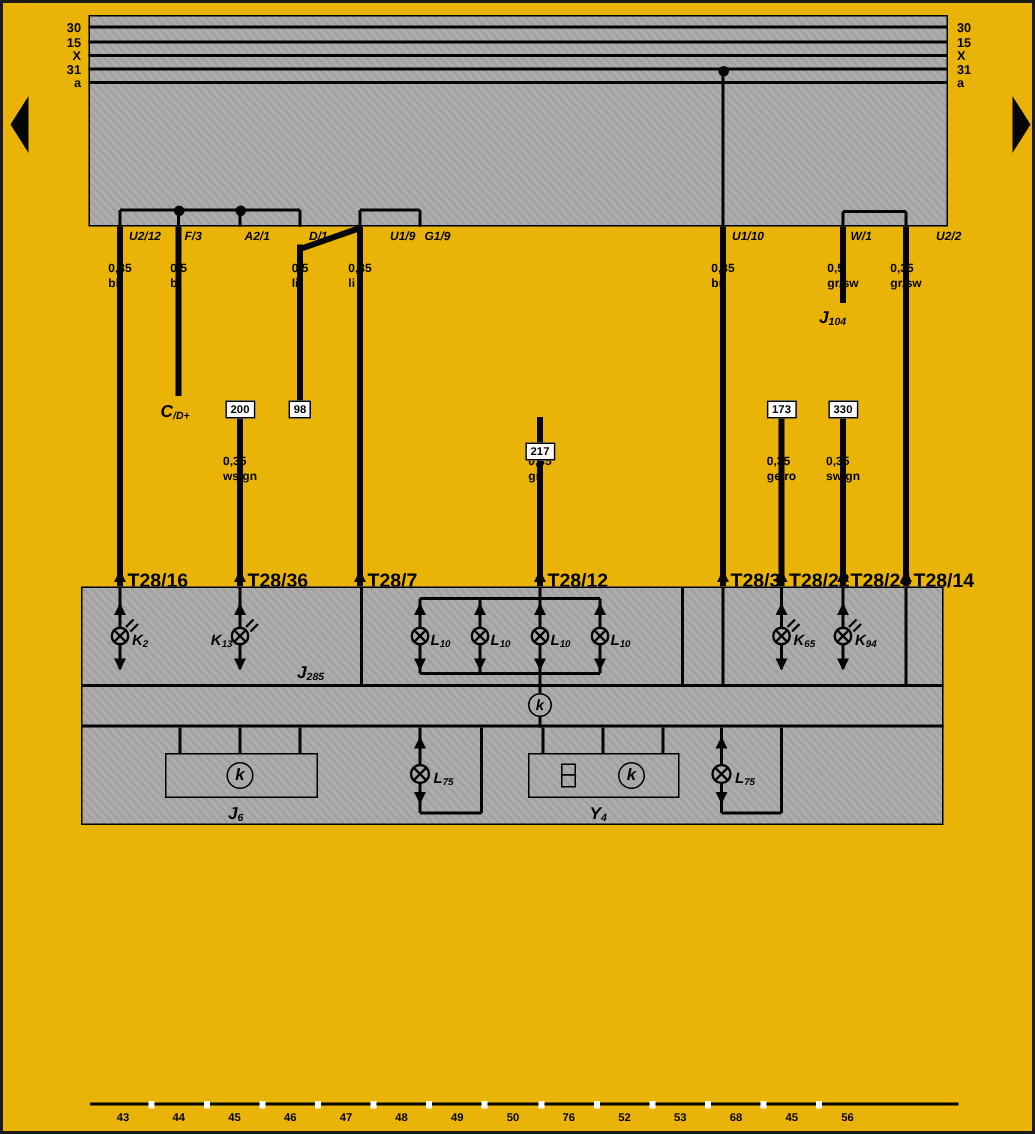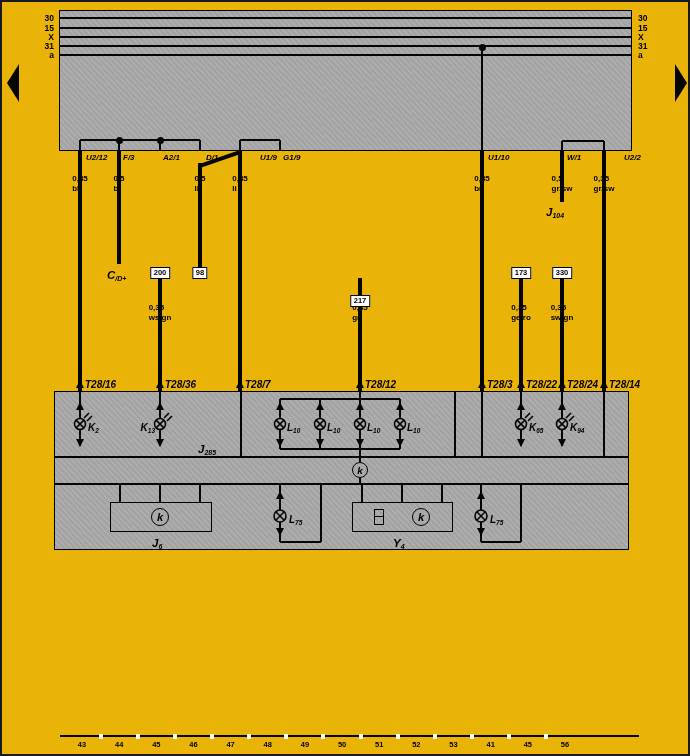--- a/index.html
+++ b/index.html
@@ -4,21 +4,21 @@
 <style>
   html,body{margin:0;padding:0;background:#e8e8e6;}
   .page{position:relative;width:690px;height:756px;background:#eab308;border:2px solid #1a1a1a;
         box-sizing:border-box;font-family:"Liberation Sans",sans-serif;overflow:hidden;margin:0 auto;}
   .abs{position:absolute;}
   .band{background:#a9a9a9;background-image:repeating-linear-gradient(47deg,rgba(255,255,255,.05) 0 2px,rgba(0,0,0,.045) 2px 4px);
         border:1.6px solid #000;box-sizing:border-box;}
   .ink{background:#050505;}
   .pin{font-size:8px;font-weight:bold;font-style:italic;color:#000;white-space:nowrap;}
   .spec{font-size:8px;font-weight:bold;color:#000;text-align:left;line-height:9.5px;transform:translateX(-50%);white-space:nowrap;}
-  .term{font-size:10px;font-weight:bold;font-style:italic;color:#000;white-space:nowrap;}
+  .term{font-size:13px;font-weight:bold;color:#000;white-space:nowrap;}
   .refbox{font-size:7.5px;font-weight:bold;color:#000;background:#fff;border:1.5px solid #000;
           line-height:10px;height:10px;padding:0 2.5px;transform:translateX(-50%);white-space:nowrap;}
   .buslab{font-size:8.5px;font-weight:bold;color:#000;line-height:10px;}
   .track{font-size:7.5px;font-weight:bold;color:#000;transform:translateX(-50%);}
   .comp{color:#000;font-weight:bold;font-style:italic;white-space:nowrap;}
   .comp .main{font-size:11.5px;line-height:13px;}
   .comp .sub{font-size:7px;display:inline-block;transform:translateY(1.5px);}
   .complamp .main{font-size:10px;line-height:12px;}
   .complamp .sub{font-size:6.5px;display:inline-block;transform:translateY(1.5px);}
   .kcirc{border:1.6px solid #000;border-radius:50%;background:#a9a9a9;color:#000;
@@ -292,25 +292,25 @@
       <div class="abs track" style="left: 191.45px; top: 738px;">46</div>
       <div class="abs" style="left: 208.025px; top: 732px; width: 4px; height: 5px; background: rgb(253, 253, 251);"></div>
       <div class="abs track" style="left: 228.6px; top: 738px;">47</div>
       <div class="abs" style="left: 245.175px; top: 732px; width: 4px; height: 5px; background: rgb(253, 253, 251);"></div>
       <div class="abs track" style="left: 265.75px; top: 738px;">48</div>
       <div class="abs" style="left: 282.325px; top: 732px; width: 4px; height: 5px; background: rgb(253, 253, 251);"></div>
       <div class="abs track" style="left: 302.9px; top: 738px;">49</div>
       <div class="abs" style="left: 319.475px; top: 732px; width: 4px; height: 5px; background: rgb(253, 253, 251);"></div>
       <div class="abs track" style="left: 340.05px; top: 738px;">50</div>
       <div class="abs" style="left: 356.625px; top: 732px; width: 4px; height: 5px; background: rgb(253, 253, 251);"></div>
-      <div class="abs track" style="left: 377.2px; top: 738px;">51</div>
+      <div class="abs track" style="left: 377.2px; top: 738px;">76</div>
       <div class="abs" style="left: 393.775px; top: 732px; width: 4px; height: 5px; background: rgb(253, 253, 251);"></div>
       <div class="abs track" style="left: 414.35px; top: 738px; text-align: right;">52</div>
       <div class="abs" style="left: 430.925px; top: 732px; width: 4px; height: 5px; background: rgb(253, 253, 251);"></div>
       <div class="abs track" style="left: 451.5px; top: 738px;">53</div>
       <div class="abs" style="left: 468.075px; top: 732px; width: 4px; height: 5px; background: rgb(253, 253, 251);"></div>
-      <div class="abs track" style="left: 488.65px; top: 738px;">41</div>
+      <div class="abs track" style="left: 488.65px; top: 738px;">68</div>
       <div class="abs" style="left: 505.225px; top: 732px; width: 4px; height: 5px; background: rgb(253, 253, 251);"></div>
       <div class="abs track" style="left: 525.8px; top: 738px;">45</div>
       <div class="abs" style="left: 542.375px; top: 732px; width: 4px; height: 5px; background: rgb(253, 253, 251);"></div>
       <div class="abs track" style="left: 562.95px; top: 738px;">56</div>
     </div>
 </div>
 
 </body></html>

